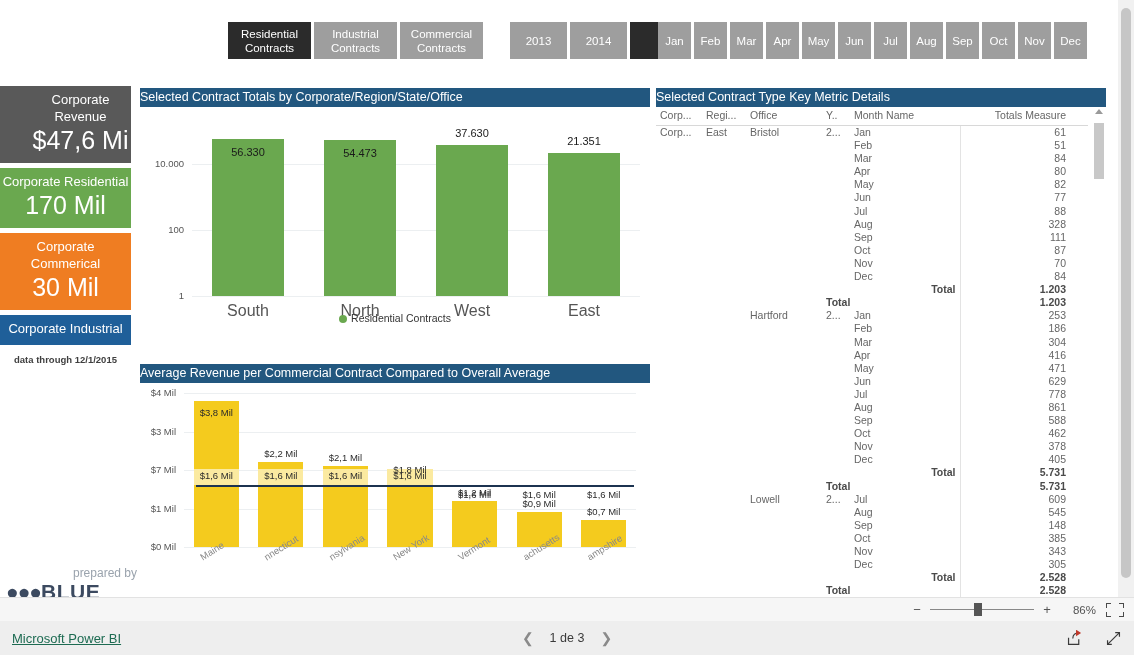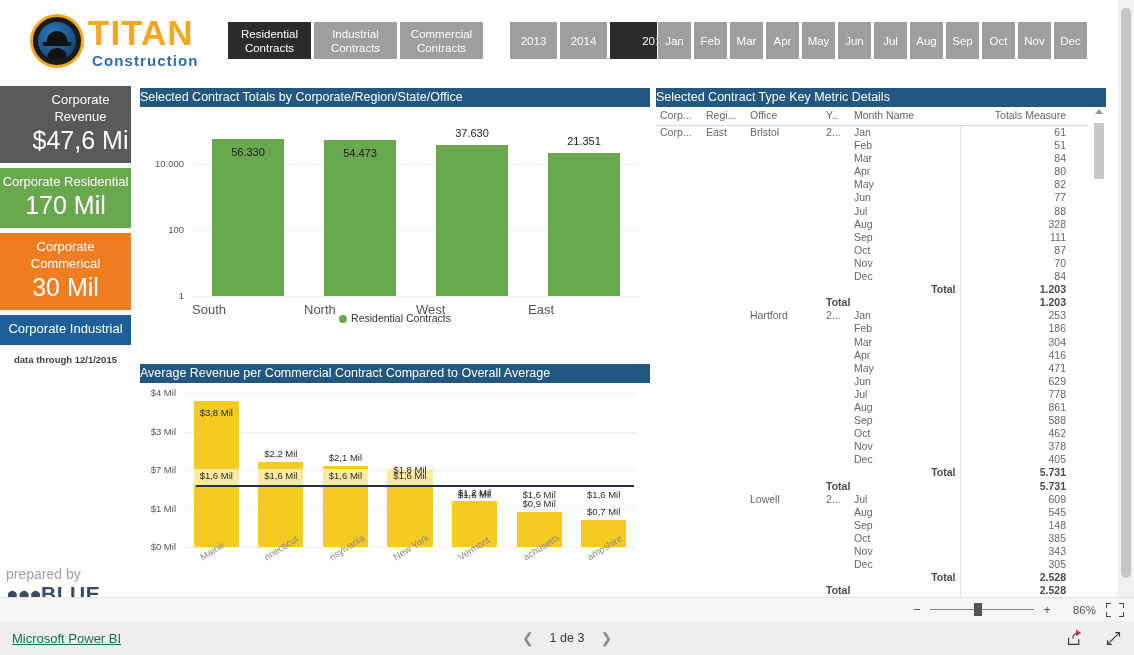--- a/index.html
+++ b/index.html
@@ -88,21 +88,21 @@
     cursor: pointer;
     user-select: none;
   }
   .tile.selected { background: #2b2b2b; color: #ffffff; padding-left: 43px; }
   .tile + .tile { margin-left: 3px; }
 
   #grp-contract { left: 228px; top: 22px; }
   #grp-contract .tile { width: 83px; height: 37px; padding: 0 4px; }
 
   #grp-year { left: 510px; top: 22px; }
-  #grp-year .tile { width: 47px; height: 37px; }
+  #grp-year .tile { width: 57px; height: 37px; }
 
   #grp-month { left: 658px; top: 22px; }
   #grp-month .tile { width: 33px; height: 37px; font-size: 11.5px; }
 
   
   #kpis { position: absolute; left: 0; top: 86px; width: 131px; }
   .kpi {
     width: 131px;
     margin-bottom: 5px;
     color: #ffffff;
@@ -118,21 +118,21 @@
   #kpi-note {
     width: 131px; text-align: center;
     font-size: 9.5px; color: #3f3f3f;
     margin-top: 9px; font-weight: bold;
   }
 
   
   #prepared {
     position: absolute; left: 6px; top: 566px; width: 131px;
   }
-  #prepared .pb-label { font-size: 14px; color: #9aa3ad; }
+  #prepared .pb-label { font-size: 12px; color: #9aa3ad; text-align: right; }
   #prepared .pb-brand {
     font-size: 21px; color: #3c4a60; font-weight: bold;
     letter-spacing: 0.5px; line-height: 22px; margin-top: 1px;
     white-space: nowrap;
   }
   #prepared .pb-dots { color: #3c4a60; letter-spacing: -1px; }
 
   
   .visual { position: absolute; background: #ffffff; }
   .visual-title {
@@ -161,21 +161,21 @@
     position: absolute;
     background: #6aa84f;
   }
   .col-label {
     position: absolute;
     font-size: 11px; color: #1a1a1a; text-align: center;
     white-space: nowrap;
   }
   .cat-label {
     position: absolute;
-    font-size: 13px; color: #555; 
+    font-size: 16px; color: #555; text-align: center;
     white-space: nowrap;
   }
   #col-legend {
     position: absolute; left: 0; right: 0; top: 224px;
     text-align: center; font-size: 10.5px; color: #333;
   }
   .legend-dot {
     display: inline-block; width: 8px; height: 8px; border-radius: 50%;
     background: #6aa84f; margin-right: 4px; vertical-align: -1px;
   }
@@ -343,30 +343,20 @@
 </style>
 </head>
 <body>
 
 <div id="app">
 
   <div id="canvas">
 
     <div id="header">
 
-      <div id="logo">
-        <div class="logo-mark">
-          <div class="logo-mark-inner">
-            <div class="hardhat"></div>
-            <div class="hardbody"></div>
-          </div>
-        </div>
-        <div class="logo-titan">TITAN</div>
-        <div class="logo-sub">Construction</div>
-      </div>
 
       <div class="slicer-group" id="grp-contract">
         <div class="tile selected">Residential Contracts</div>
         <div class="tile">Industrial Contracts</div>
         <div class="tile">Commercial Contracts</div>
       </div>
 
       <div class="slicer-group" id="grp-year">
         <div class="tile">2013</div>
         <div class="tile">2014</div>

